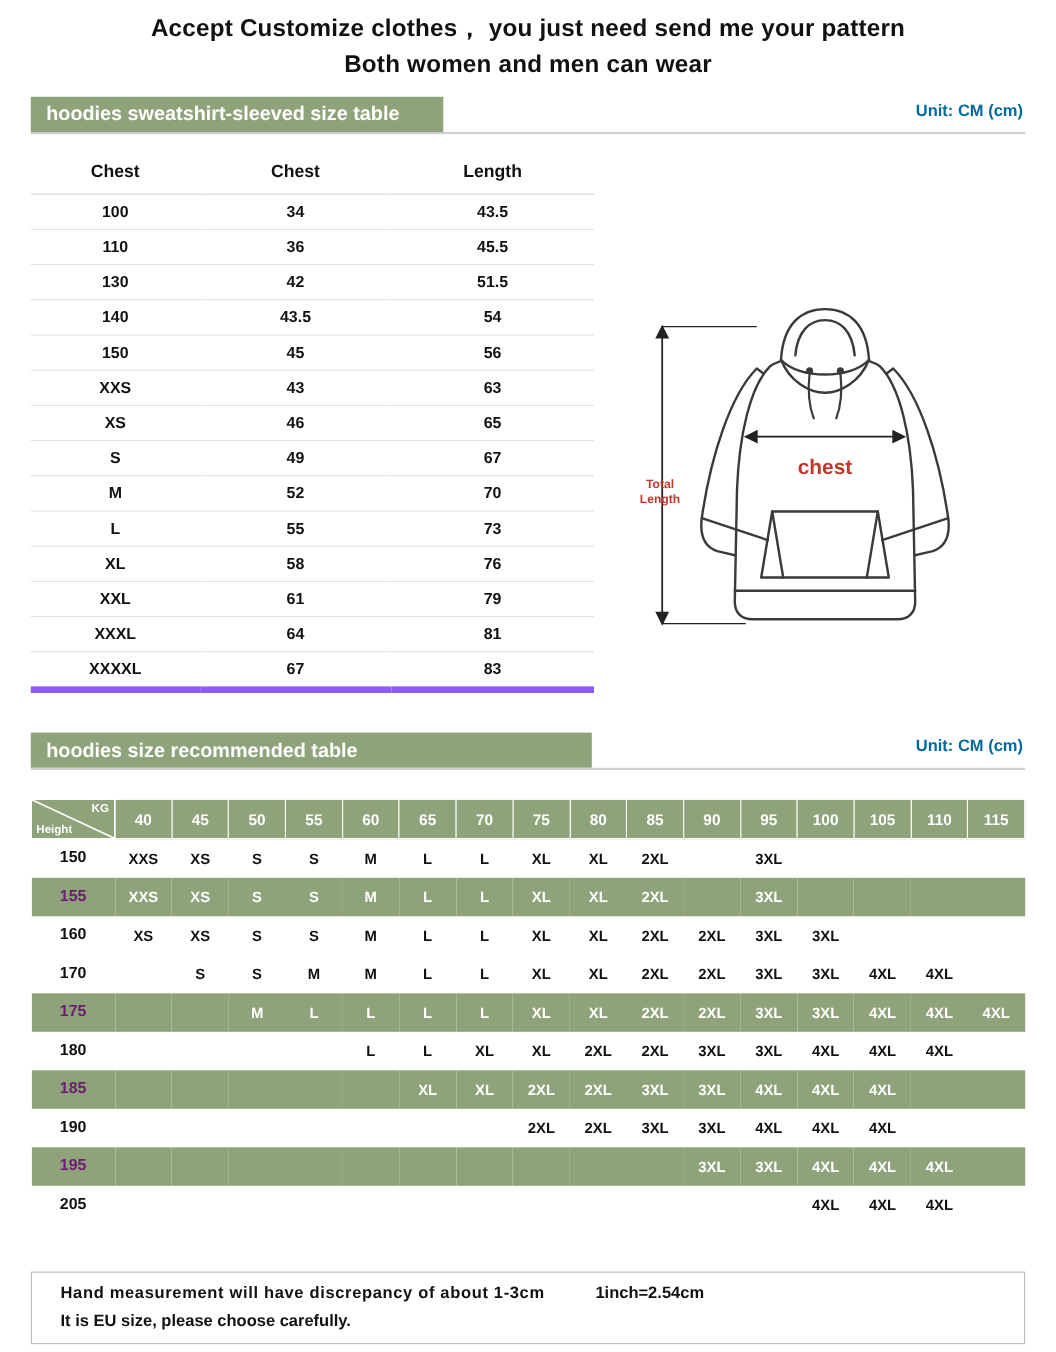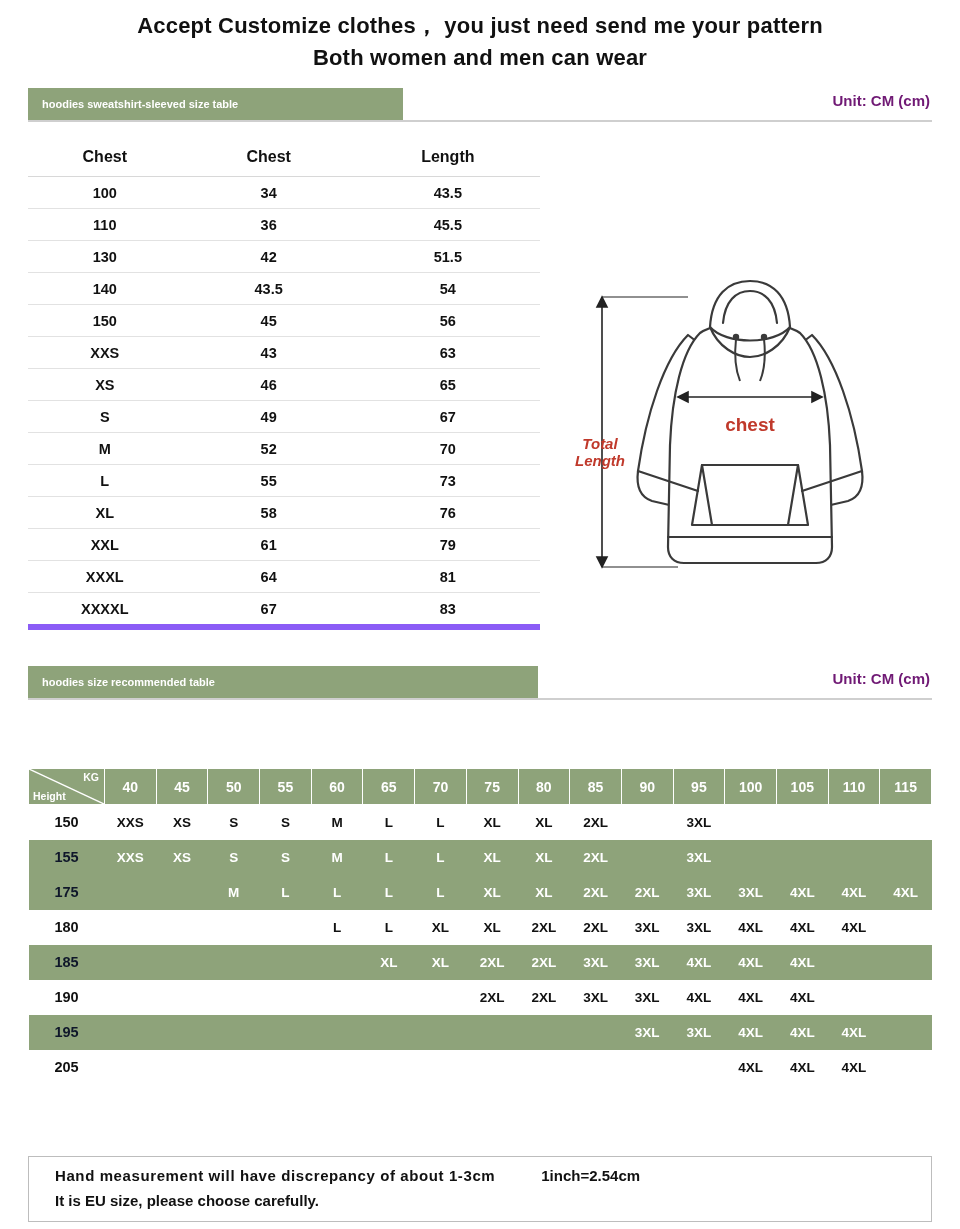--- a/index.html
+++ b/index.html
@@ -31,34 +31,34 @@
     margin-top: 14px;
   }
   .banner {
     position: absolute;
     left: 28px;
     top: 0;
     height: 32px;
     background: #8ea37a;
     color: #ffffff;
     font-weight: bold;
-    font-size: 11px;
+    font-size: 18px;
     display: flex;
     align-items: center;
     padding: 0 18px 0 14px;
   }
   .banner.b1 { width: 375px; }
   .banner.b2 { width: 510px; }
   .unit {
     position: absolute;
     right: 30px;
     top: 4px;
     font-weight: bold;
     font-size: 15px;
-    color: #701a75;
+    color: #0369a1;
   }
   .banner-rule {
     position: absolute;
     left: 28px;
     right: 28px;
     bottom: 0;
     height: 2px;
     background: #cfcfcf;
   }
 
@@ -102,39 +102,37 @@
     height: 340px;
   }
   .diagram svg { display: block; }
   .dim-label-total {
     position: absolute;
     left: 10px;
     top: 160px;
     width: 60px;
     text-align: center;
     color: #c0392b;
-    font-size: 15px;
+    font-size: 11px;
     font-weight: bold;
     line-height: 1.15;
-    font-style: italic;
   }
 
   
   .rec-wrap {
     position: absolute;
     left: 28px;
     top: 726px;
     width: 904px;
   }
   table.rec {
     border-collapse: collapse;
     width: 100%;
     table-layout: fixed;
     font-size: 13.5px;
-    margin-top: 42px;
   }
   table.rec th, table.rec td {
     text-align: center;
     padding: 0;
     height: 35px;
     vertical-align: middle;
     font-weight: bold;
   }
   table.rec thead th {
     background: #8ea37a;
@@ -154,21 +152,21 @@
   }
   .corner-inner .ht {
     position: absolute; left: 4px; bottom: 2px; font-size: 10.5px; color:#fff;
   }
   .corner-inner .slash {
     position: absolute; left: 0; top: 0; width: 100%; height: 100%;
   }
   table.rec tbody tr.alt td { background: #8ea37a; color: #ffffff; }
   table.rec tbody tr td { color: #111111; }
   table.rec tbody tr td.hcell { font-size: 14.5px; }
-  table.rec tbody tr.alt td.hcell { color: #0f172a; }
+  table.rec tbody tr.alt td.hcell { color: #701a75; }
 
   
   .note {
     position: absolute;
     left: 28px;
     top: 1156px;
     width: 904px;
     border: 1px solid #bdbdbd;
     padding: 10px 0 19px 26px;
     height: 66px;
@@ -409,20 +407,58 @@
           <td>XL</td>
           <td>XL</td>
           <td>2XL</td>
           <td></td>
           <td>3XL</td>
           <td></td>
           <td></td>
           <td></td>
           <td></td>
         </tr>
+        <tr>
+          <td class="hcell">160</td>
+          <td>XS</td>
+          <td>XS</td>
+          <td>S</td>
+          <td>S</td>
+          <td>M</td>
+          <td>L</td>
+          <td>L</td>
+          <td>XL</td>
+          <td>XL</td>
+          <td>2XL</td>
+          <td>2XL</td>
+          <td>3XL</td>
+          <td>3XL</td>
+          <td></td>
+          <td></td>
+          <td></td>
+        </tr>
+        <tr>
+          <td class="hcell">170</td>
+          <td></td>
+          <td>S</td>
+          <td>S</td>
+          <td>M</td>
+          <td>M</td>
+          <td>L</td>
+          <td>L</td>
+          <td>XL</td>
+          <td>XL</td>
+          <td>2XL</td>
+          <td>2XL</td>
+          <td>3XL</td>
+          <td>3XL</td>
+          <td>4XL</td>
+          <td>4XL</td>
+          <td></td>
+        </tr>
         <tr class="alt">
           <td class="hcell">175</td>
           <td></td>
           <td></td>
           <td>M</td>
           <td>L</td>
           <td>L</td>
           <td>L</td>
           <td>L</td>
           <td>XL</td>

